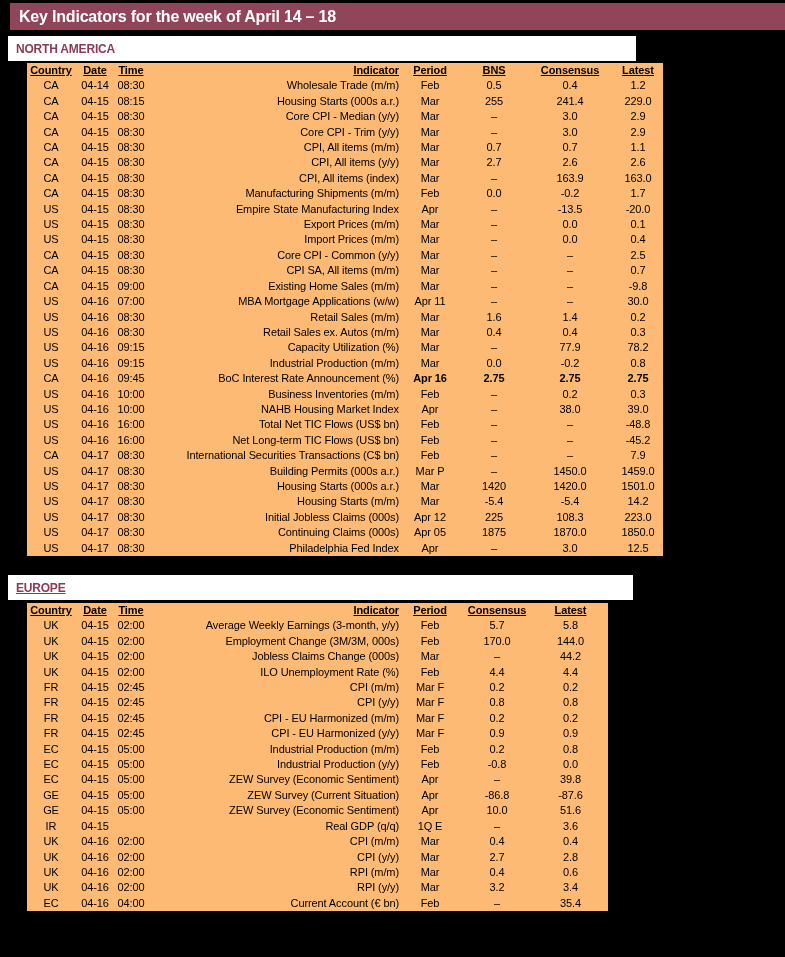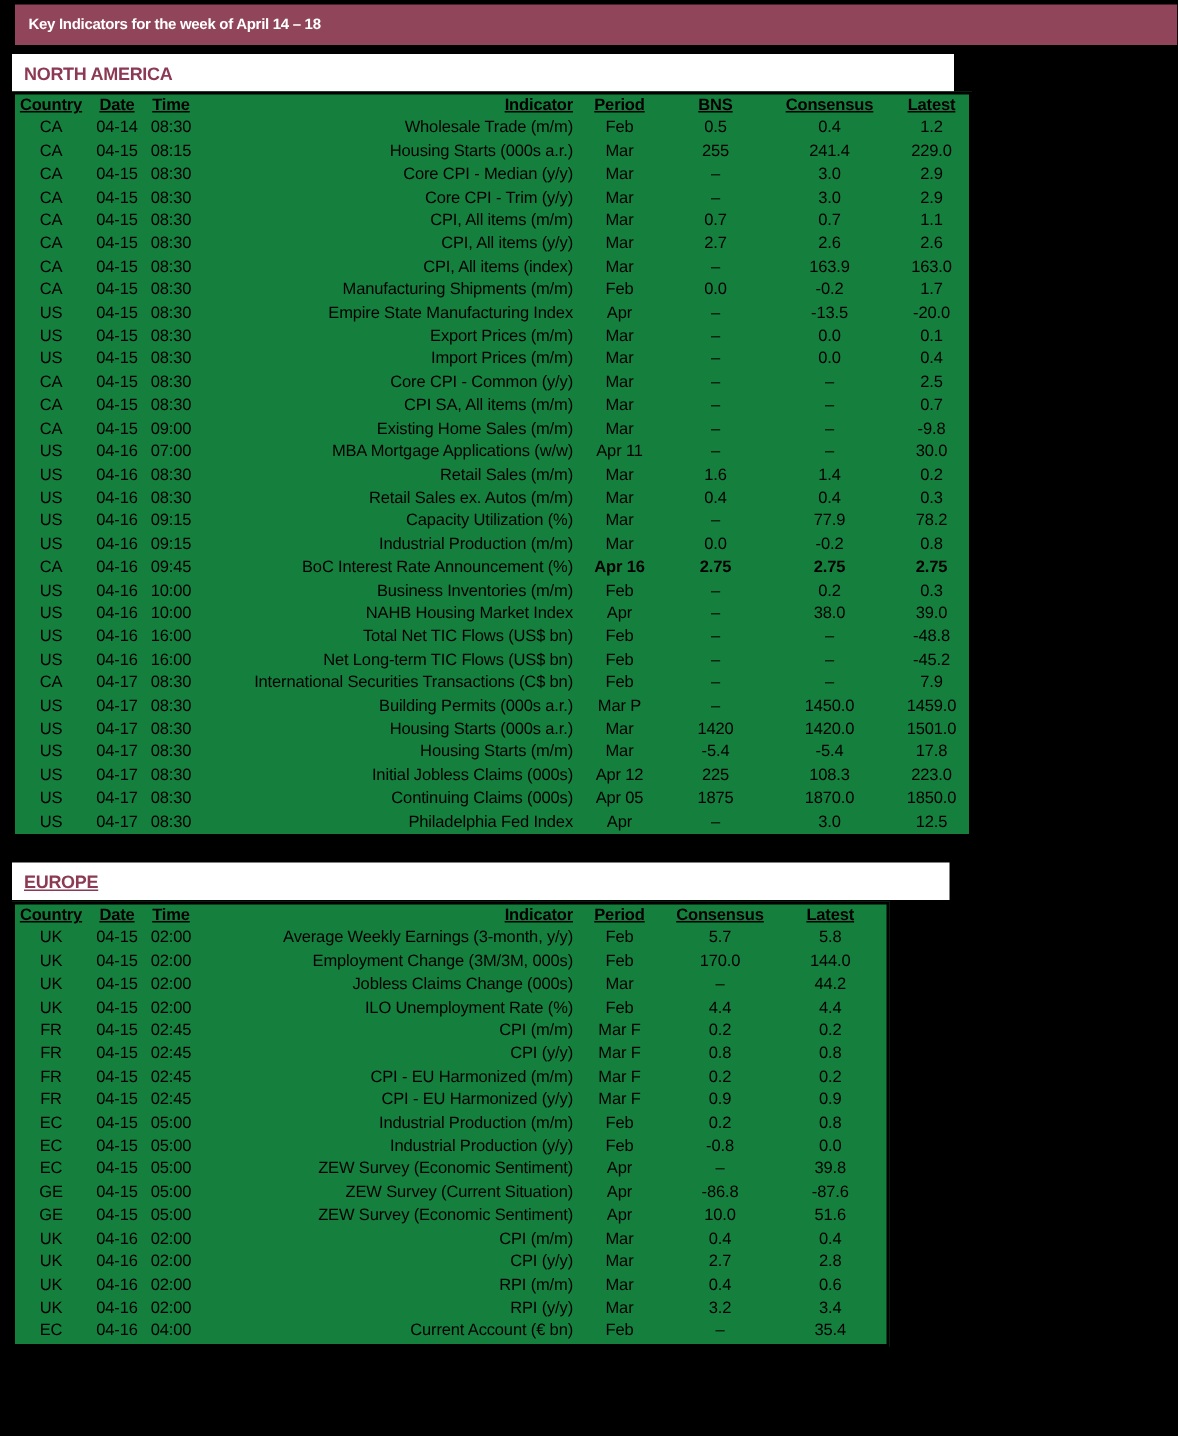--- a/index.html
+++ b/index.html
@@ -4,32 +4,32 @@
 <style>
   :root { --accent:#91455A; --band-text:#8C3A54; }
   * { box-sizing:border-box; }
   html,body { margin:0; padding:0; background:#000; }
   .page {
     position:relative; width:785px; height:957px; background:#000;
     font-family:"Liberation Sans", sans-serif; overflow:hidden;
   }
   .title-bar {
     position:absolute; left:10px; top:3px; width:775px; height:27px;
-    background:var(--accent); color:#fff; font-weight:bold; font-size:10px;
+    background:var(--accent); color:#fff; font-weight:bold; font-size:16px;
     display:flex; align-items:center; padding-left:9px; letter-spacing:-0.2px;
   }
   .band {
     position:absolute; left:8px; height:25px; background:#ffffff;
     display:flex; align-items:center; padding-left:8px;
     color:var(--band-text); font-weight:bold; font-size:12px; letter-spacing:-0.2px;
   }
   .band-na { top:36px; width:628px; }
   .band-eu { top:575px; width:625px;text-decoration:underline; }
   .twrap {
-    position:absolute; left:8px; background:#15803d; border:2px solid #000;
+    position:absolute; left:25px; background:#fdba74; border:2px solid #000;
   }
   .twrap-na { top:61px; width:640px; }
   .twrap-eu { top:601px; width:585px; }
   table.tbl {
     border-collapse:collapse; table-layout:fixed; width:100%;
   }
   .tbl th, .tbl td {
     padding:0; height:15.4px; line-height:15.4px; font-size:11px;
     letter-spacing:-0.1px; text-align:center; vertical-align:middle;
     white-space:nowrap; overflow:hidden; color:#000;
@@ -348,21 +348,21 @@
             <td>1501.0</td>
           </tr>
           <tr>
             <td>US</td>
             <td>04-17</td>
             <td>08:30</td>
             <td class="left">Housing Starts (m/m)</td>
             <td>Mar</td>
             <td>-5.4</td>
             <td>-5.4</td>
-            <td>17.8</td>
+            <td>14.2</td>
           </tr>
           <tr>
             <td>US</td>
             <td>04-17</td>
             <td>08:30</td>
             <td class="left">Initial Jobless Claims (000s)</td>
             <td>Apr 12</td>
             <td>225</td>
             <td>108.3</td>
             <td>223.0</td>
@@ -529,20 +529,29 @@
           <tr>
             <td>GE</td>
             <td>04-15</td>
             <td>05:00</td>
             <td class="left">ZEW Survey (Economic Sentiment)</td>
             <td>Apr</td>
             <td>10.0</td>
             <td>51.6</td>
           </tr>
           <tr>
+            <td>IR</td>
+            <td>04-15</td>
+            <td></td>
+            <td class="left">Real GDP (q/q)</td>
+            <td>1Q E</td>
+            <td>–</td>
+            <td>3.6</td>
+          </tr>
+          <tr>
             <td>UK</td>
             <td>04-16</td>
             <td>02:00</td>
             <td class="left">CPI (m/m)</td>
             <td>Mar</td>
             <td>0.4</td>
             <td>0.4</td>
           </tr>
           <tr>
             <td>UK</td>

